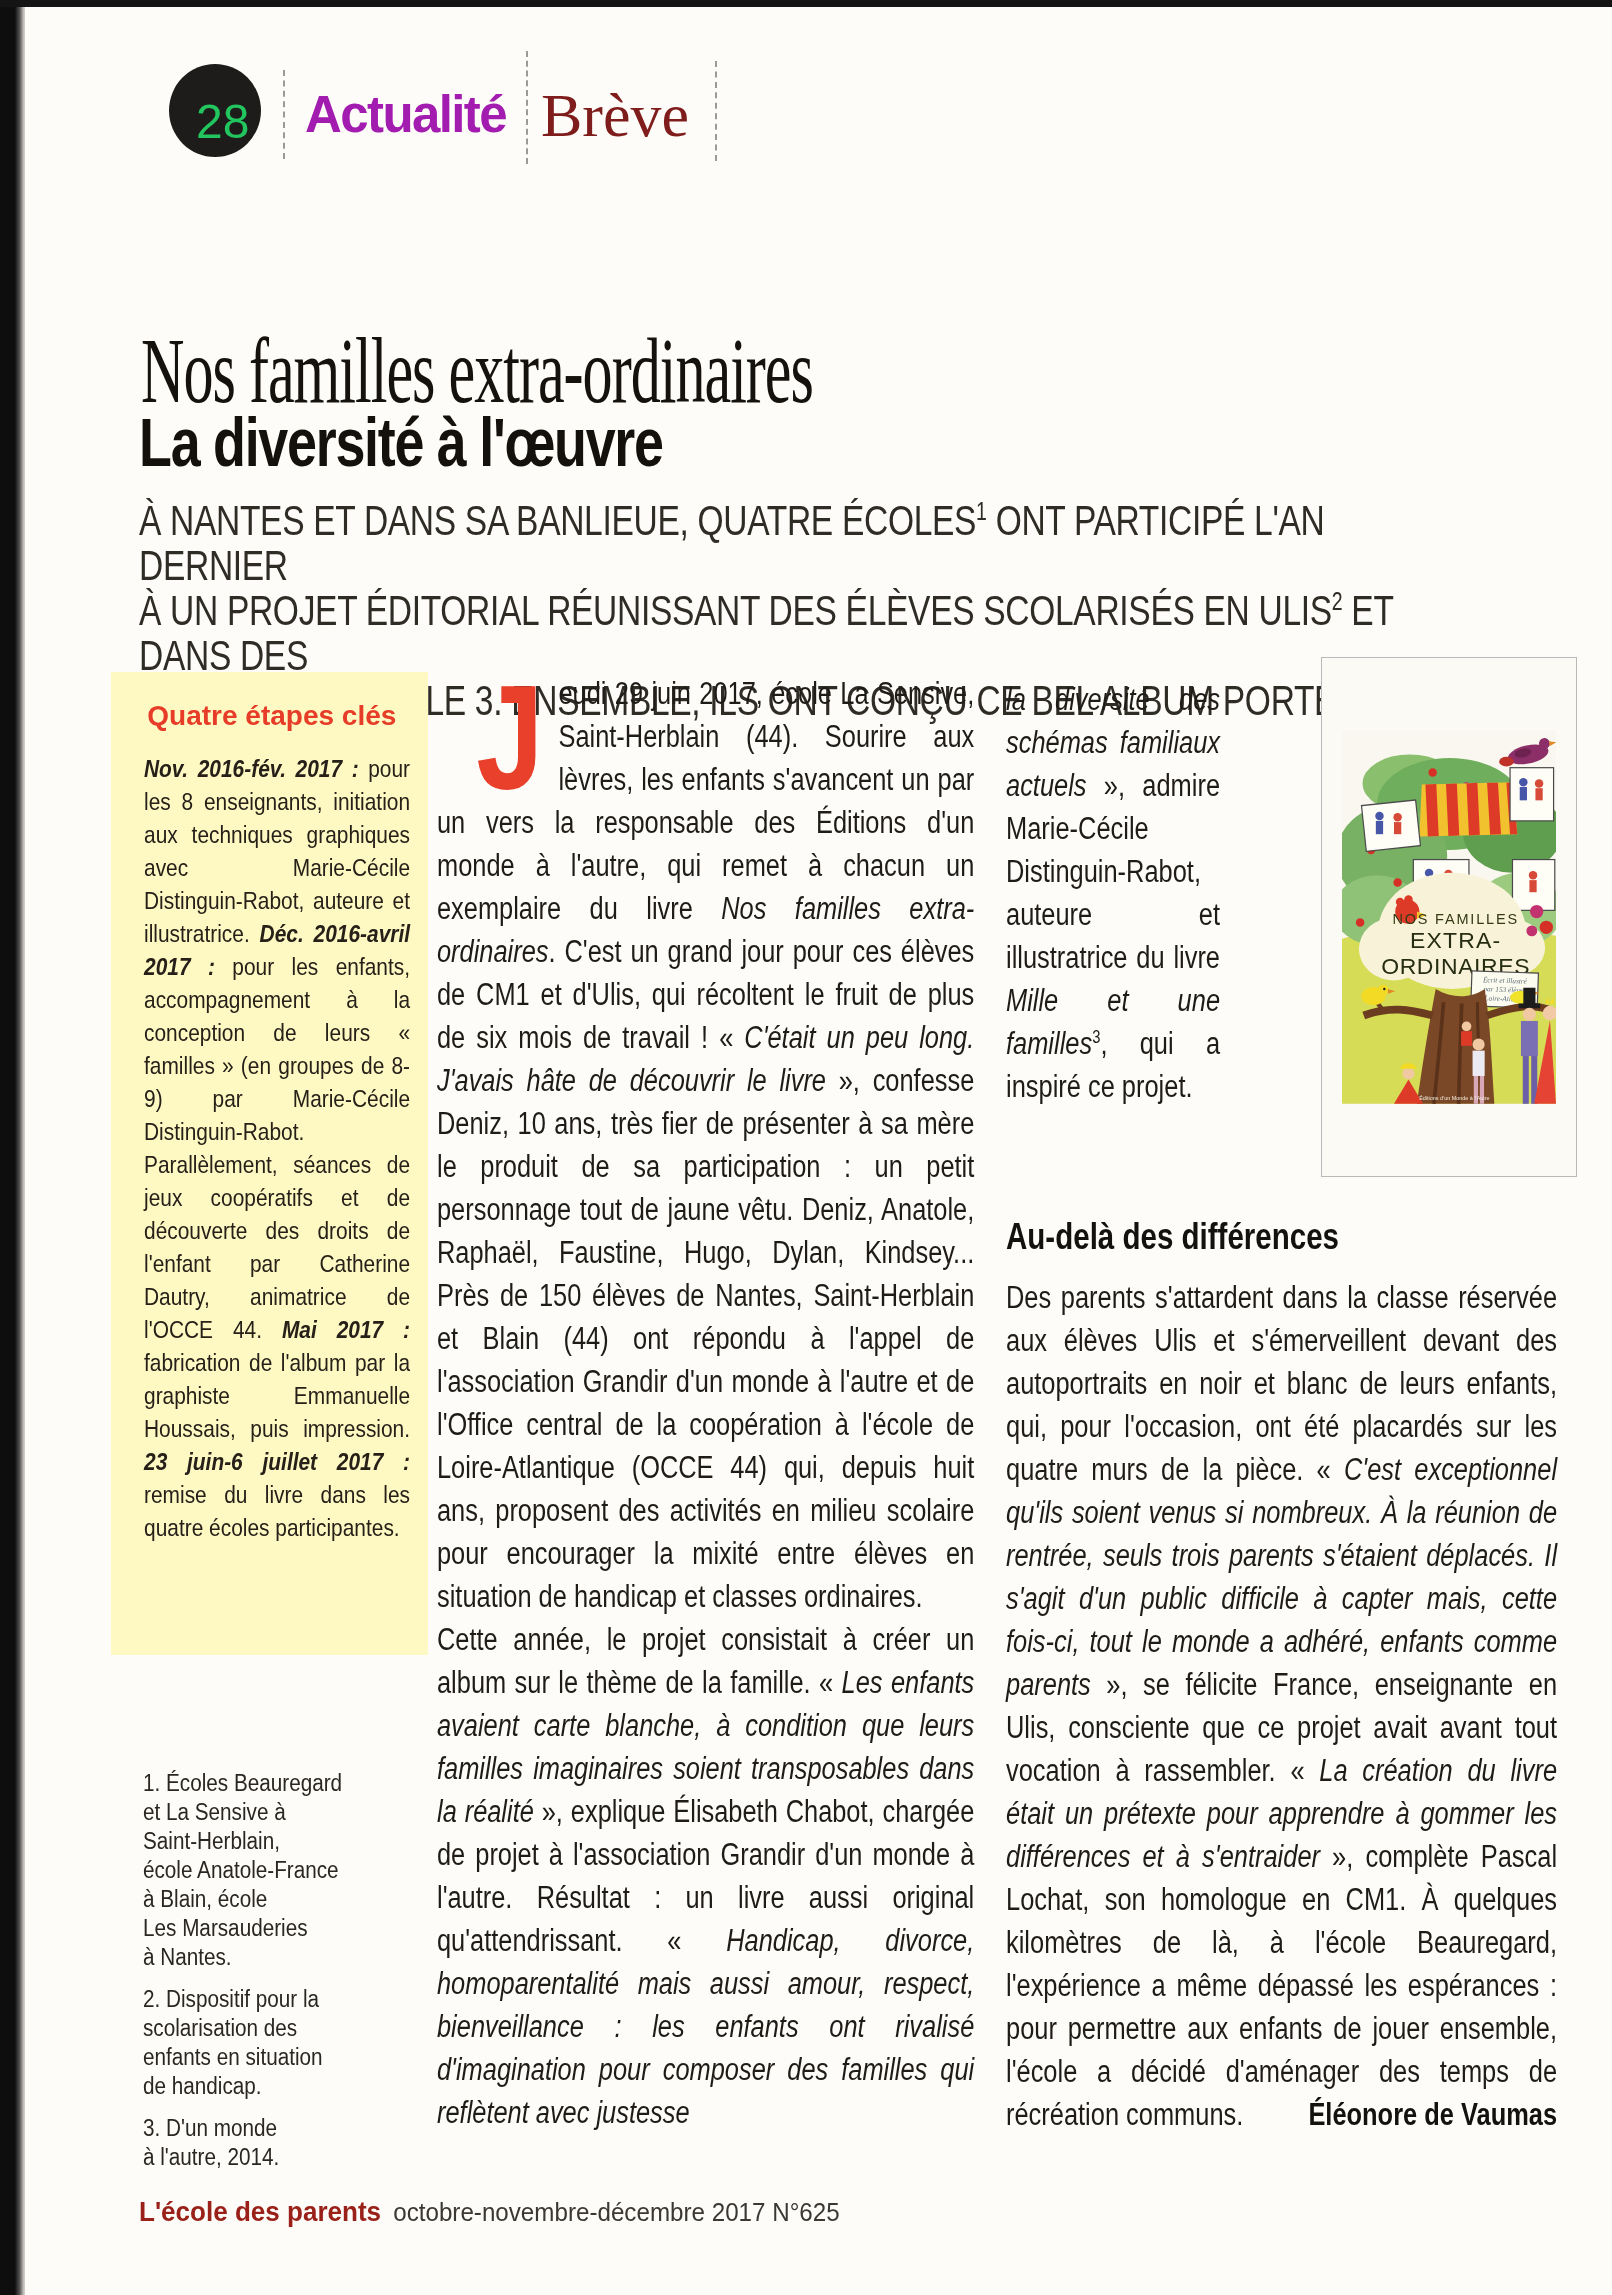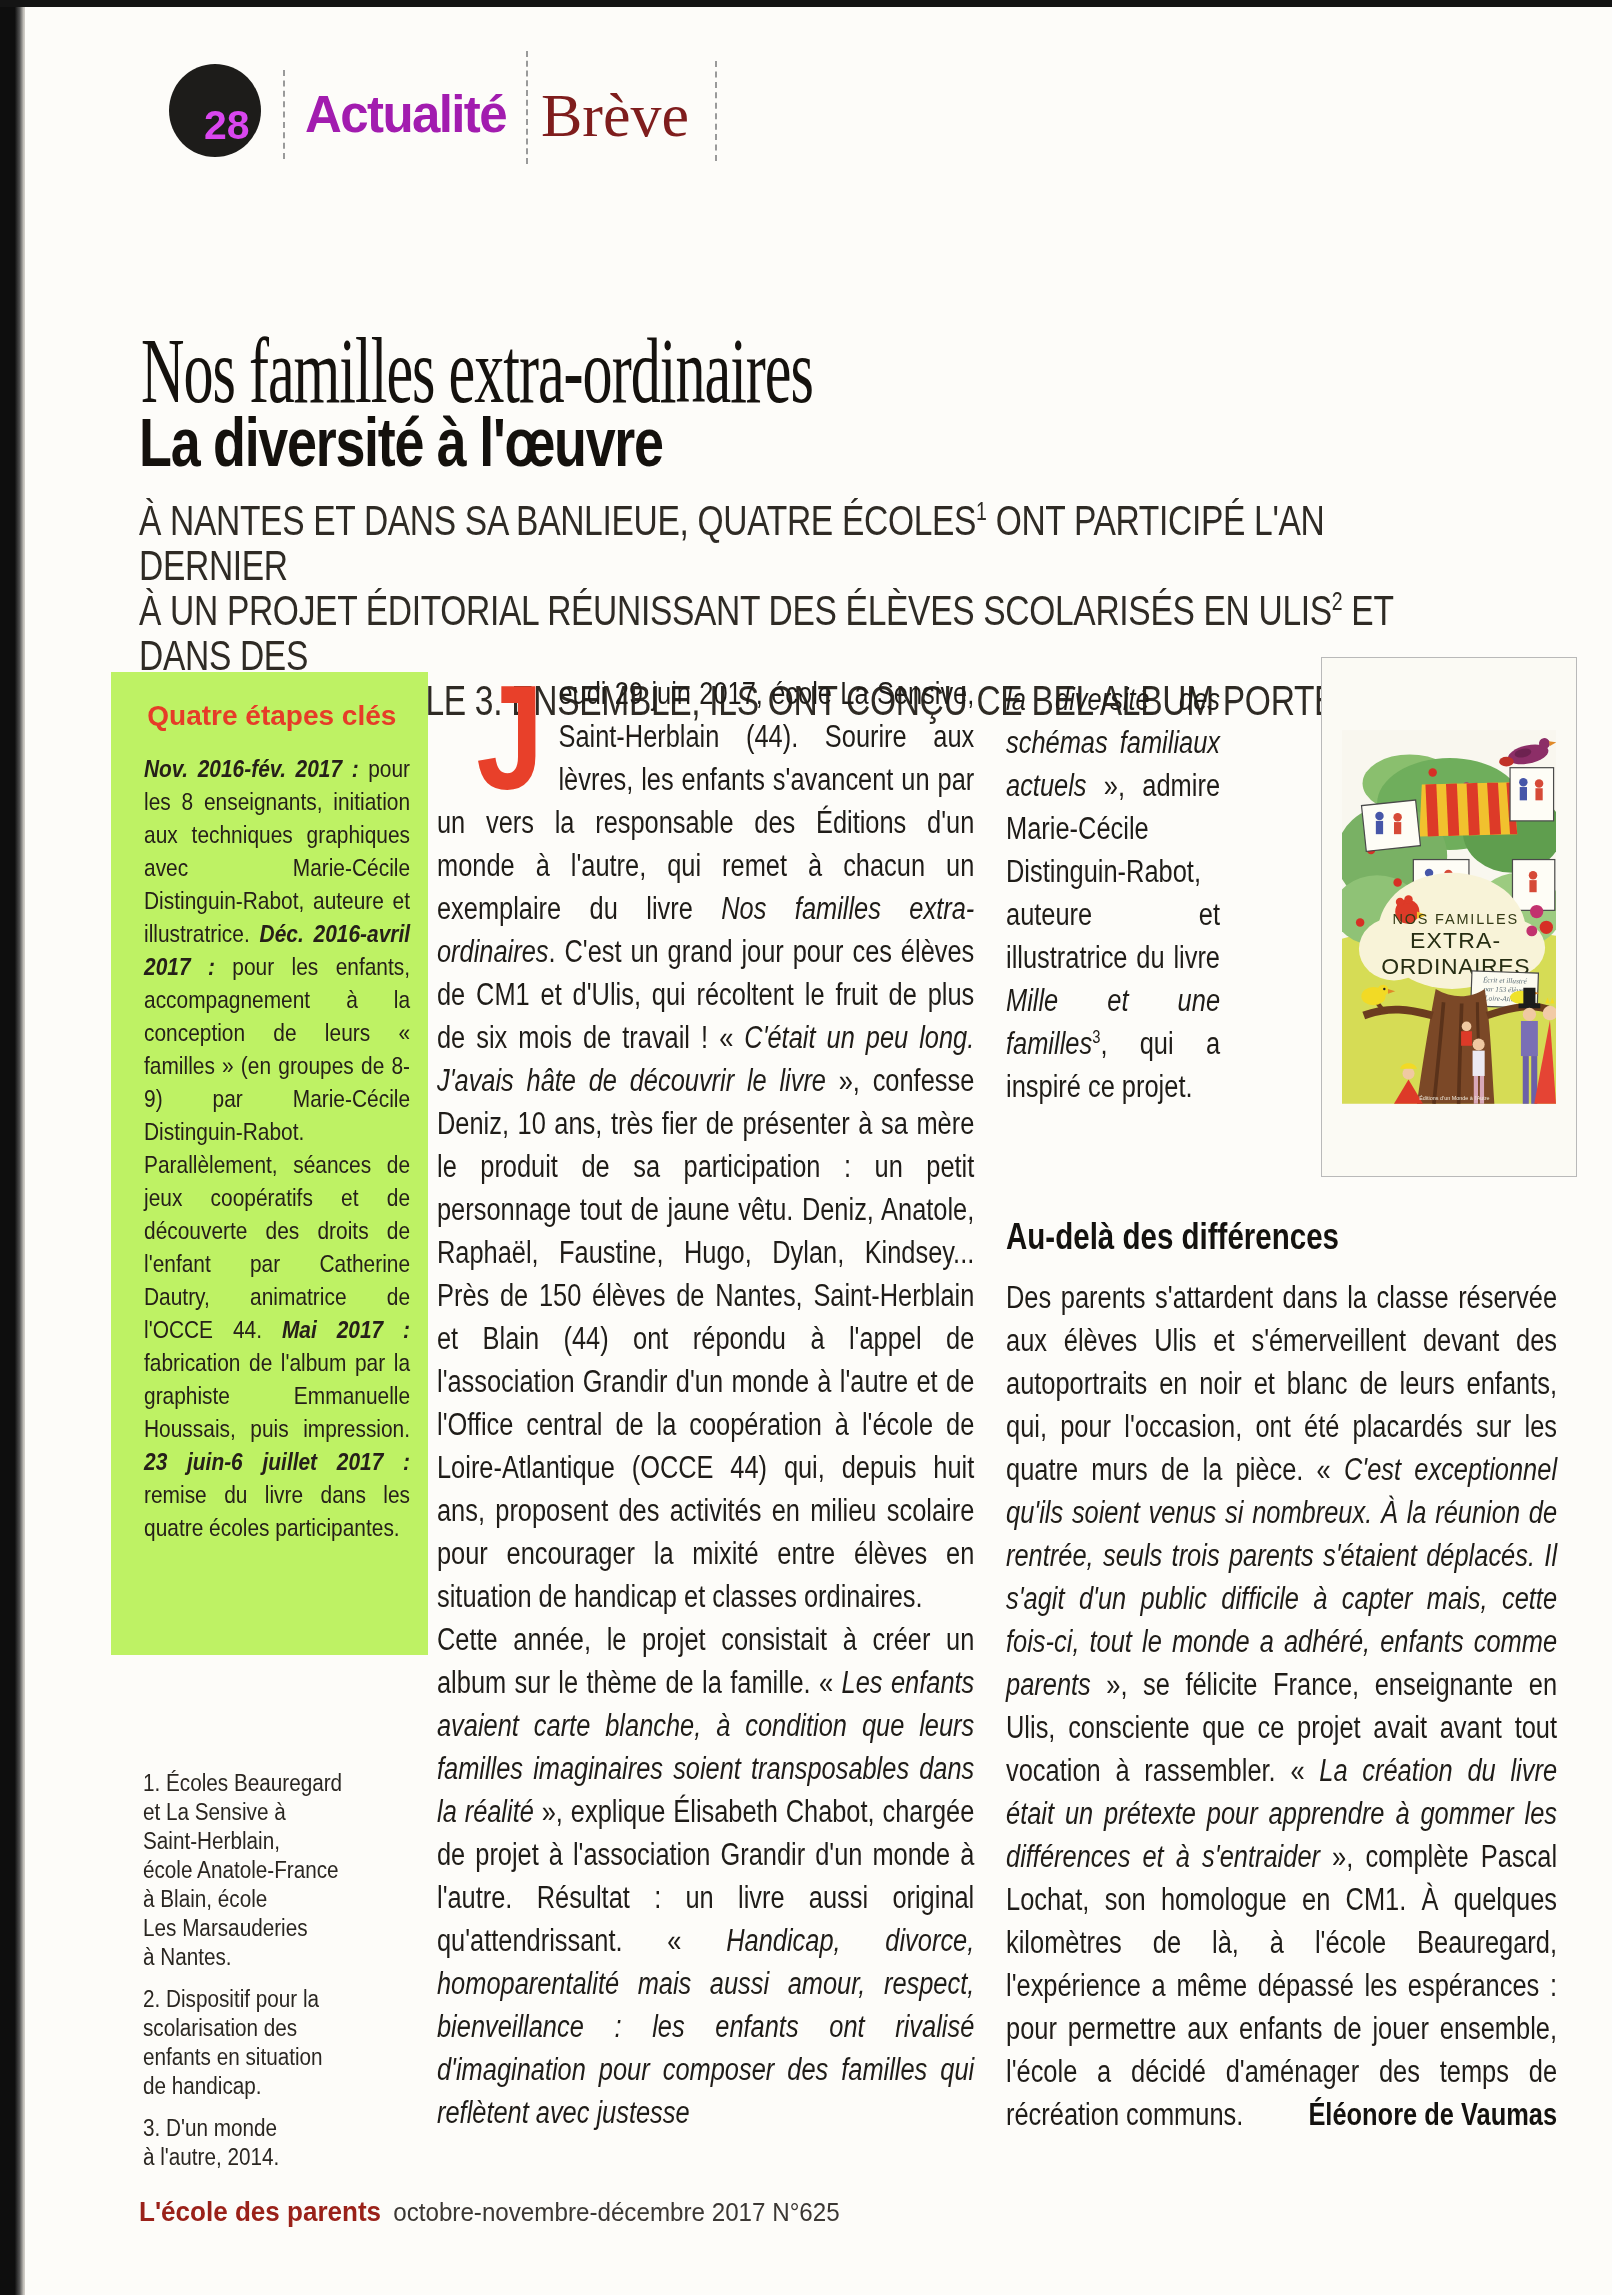--- a/index.html
+++ b/index.html
@@ -5,37 +5,37 @@
   html,body{margin:0;padding:0;background:#e8e6e2;}
   .page{position:relative;width:1613px;height:2295px;background:#fdfcf9;overflow:hidden;
         font-family:"Liberation Sans",sans-serif;color:#201d1a;}
   .abs{position:absolute;}
   
   .edge-left{left:0;top:0;width:24.6px;height:2295px;
              background:linear-gradient(90deg,#0e0e0e 0 14.8px,#555 19.7px,#cfccc6 24px);}
   .edge-top{left:0;top:0;width:1613px;height:7.4px;background:#141414;}
   
   .page-badge{left:169px;top:64px;width:92px;height:93px;border-radius:50%;background:#1d1c1a;}
-  .page-badge span{position:absolute;right:11.5px;bottom:8.2px;color:#d946ef;font-size:41px;font-weight:700;}
+  .page-badge span{position:absolute;right:11.5px;bottom:8.2px;color:#22c55e;font-size:48px;font-weight:400;}
   .vline{width:0;border-left:2.5px dashed #9a9a9a;}
   .vl1{left:283px;top:70px;height:89px;}
   .vl2{left:526px;top:51px;height:113px;}
   .vl3{left:715px;top:61px;height:100px;}
   .section-label{left:305px;top:85px;font-size:51px;font-weight:700;letter-spacing:-1.6px;color:#a21caf;}
   .rubric-label{left:541px;top:80px;font-family:"Liberation Serif",serif;font-size:62px;color:#7f1d1d;}
   
   .kicker{left:141px;top:316px;font-family:"Liberation Serif",serif;font-size:94px;letter-spacing:-1.6px;
           color:#15120e;white-space:nowrap;transform:scaleX(0.64);transform-origin:left top;}
   .headline{left:139px;top:403px;font-size:69px;font-weight:700;letter-spacing:-1.6px;color:#14110d;
             white-space:nowrap;transform:scaleX(0.78);transform-origin:left top;}
   .standfirst{left:139px;top:498px;width:1639px;font-size:43px;line-height:45px;letter-spacing:-0.4px;
               color:#2f2b25;transform:scaleX(0.78);transform-origin:left top;}
   sup{font-size:58%;vertical-align:super;line-height:0;}
   
-  .sidebar{left:111px;top:672px;width:317px;height:983px;background:#bef264;
+  .sidebar{left:111px;top:672px;width:317px;height:983px;background:#fef9c3;
            padding:28px 21px 24.6px 33px;box-sizing:border-box;}
   .sidebar-title{font-size:28px;font-weight:700;color:#e63c28;margin:0 0 19.7px 3.3px;}
   .sidebar-body{font-size:24.6px;line-height:33px;width:313px;text-align:justify;color:#262019;
                 transform:scaleX(0.85);transform-origin:left top;}
   
   .body-text{font-size:31px;line-height:43px;text-align:justify;color:#1f1c18;}
   .col1{left:437px;top:672px;width:656px;transform:scaleX(0.819);transform-origin:left top;}
   .col2top{left:1006px;top:678px;width:261px;transform:scaleX(0.82);transform-origin:left top;}
   .col2main{left:1006px;top:1215px;width:672px;transform:scaleX(0.82);transform-origin:left top;}
   .body-text p{margin:0;}

